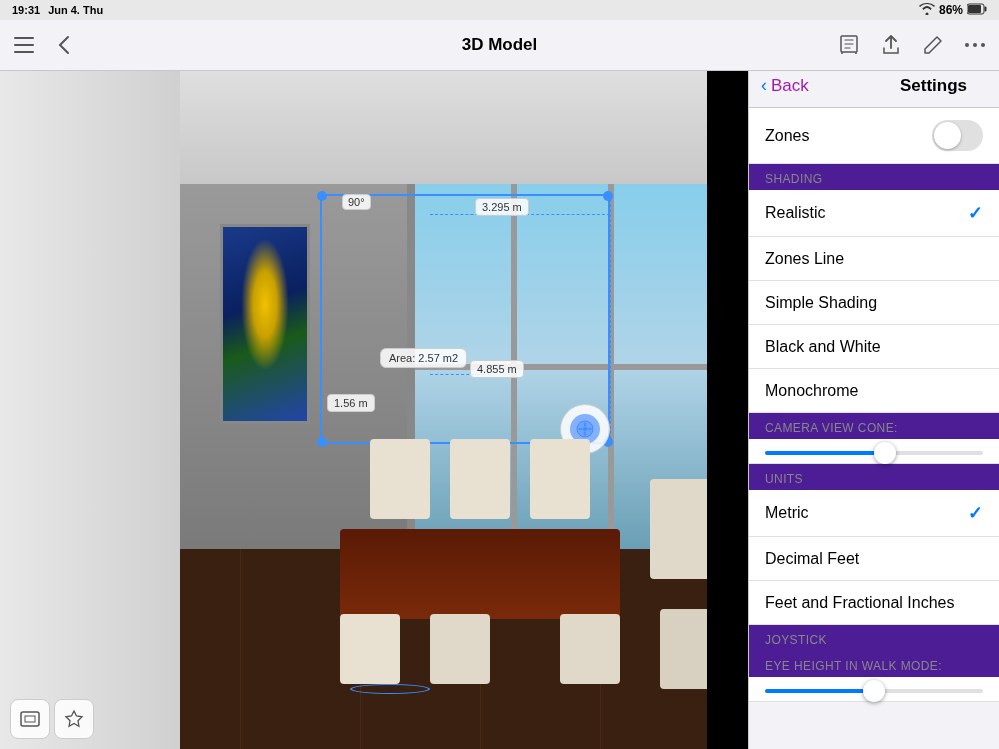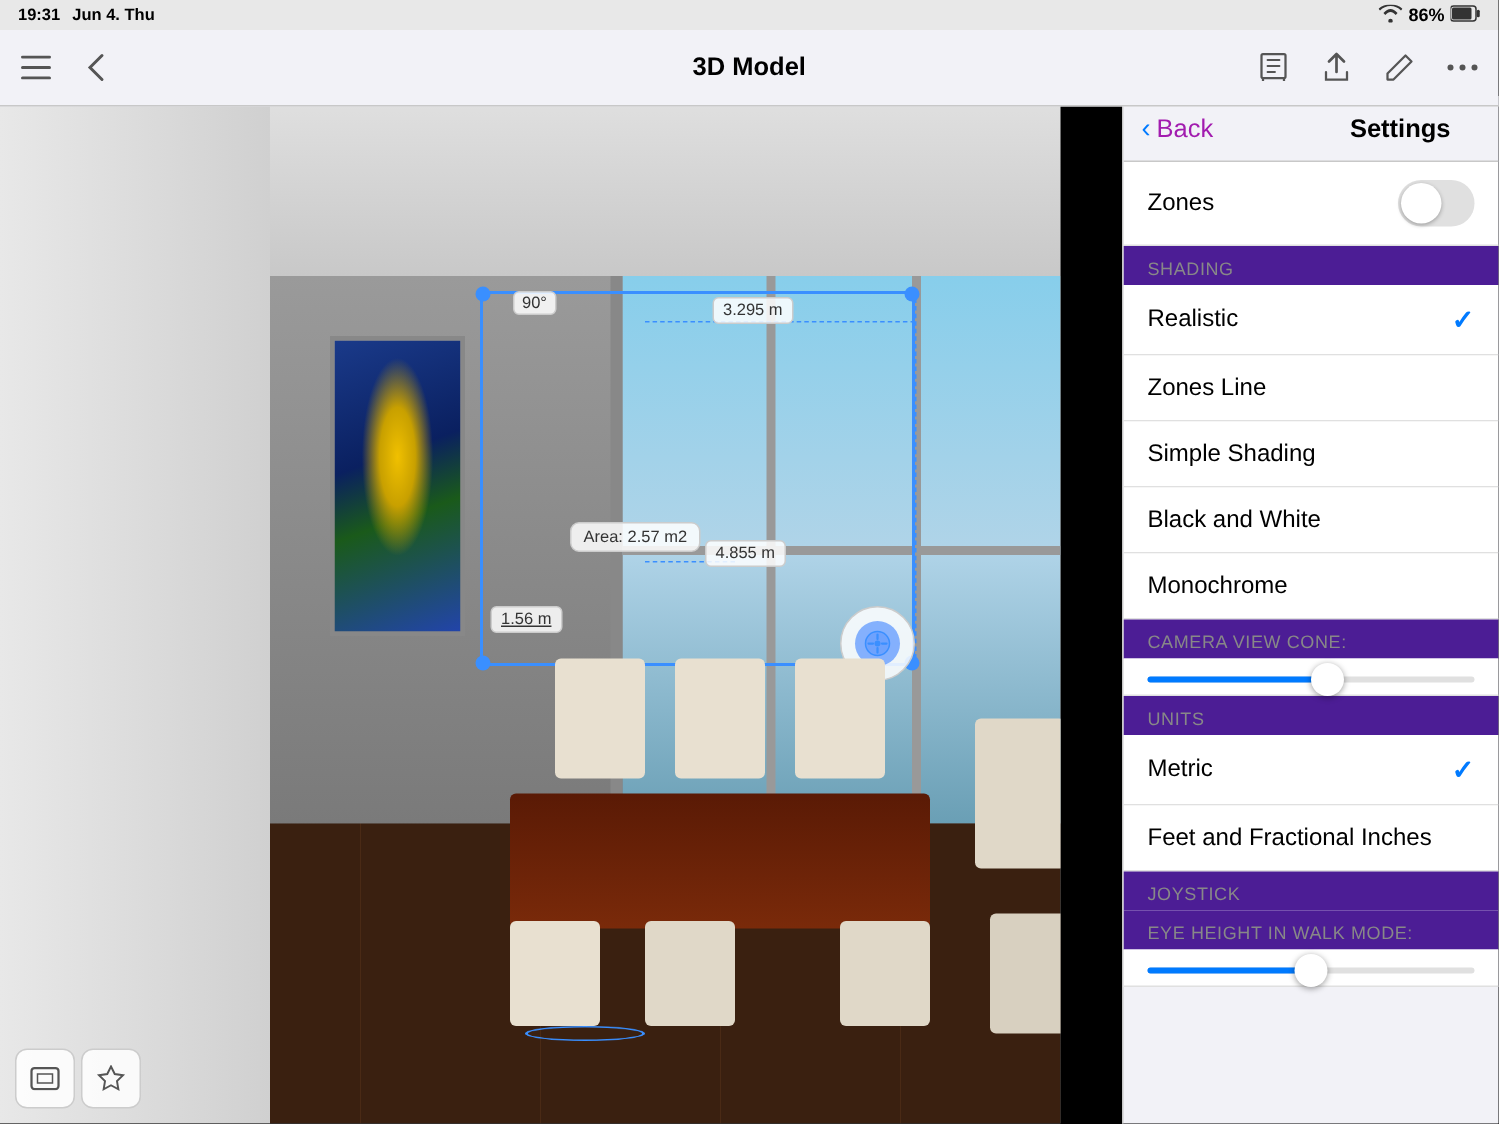--- a/index.html
+++ b/index.html
@@ -541,21 +541,21 @@
   </div>
 
   <div class="measure-label" style="top: 134px; left: 475px;">
     <span>3.295 m</span>
   </div>
 
   <div class="measure-label" style="top: 296px; left: 470px;">
     <span>4.855 m</span>
   </div>
 
-  <div class="measure-label" style="top: 340px; left: 327px; text-decoration: underline;">
+  <div class="measure-label" style="top: 330px; left: 327px;">
     <span>1.56 m</span>
   </div>
 
   <div class="area-label">
     <span>Area: 2.57 m2</span>
   </div>
 
   <div class="joystick">
     <div class="joystick-inner">
       <svg width="20" height="20" viewBox="0 0 20 20">
@@ -641,20 +641,23 @@
     </div>
   </div>
 
   <div class="section-header">UNITS</div>
 
   <div class="settings-row">
     <span class="settings-row-label">Metric</span>
     <span class="check-mark">✓</span>
   </div>
 
+  <div class="settings-row">
+    <span class="settings-row-label">Decimal Feet</span>
+  </div>
 
   <div class="settings-row">
     <span class="settings-row-label">Feet and Fractional Inches</span>
   </div>
 
   <div class="section-header">JOYSTICK</div>
 
 
   <div class="slider-section-label">EYE HEIGHT IN WALK MODE:</div>
   <div class="slider-row">

